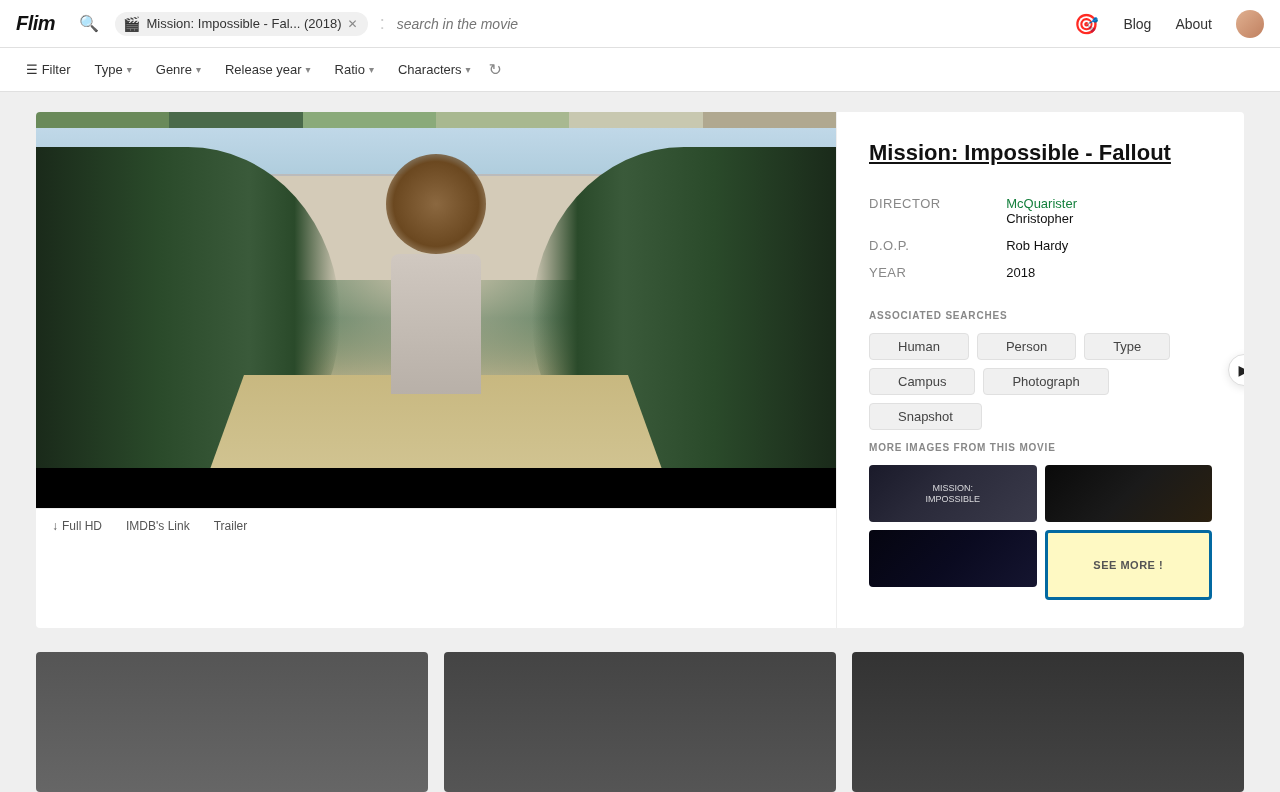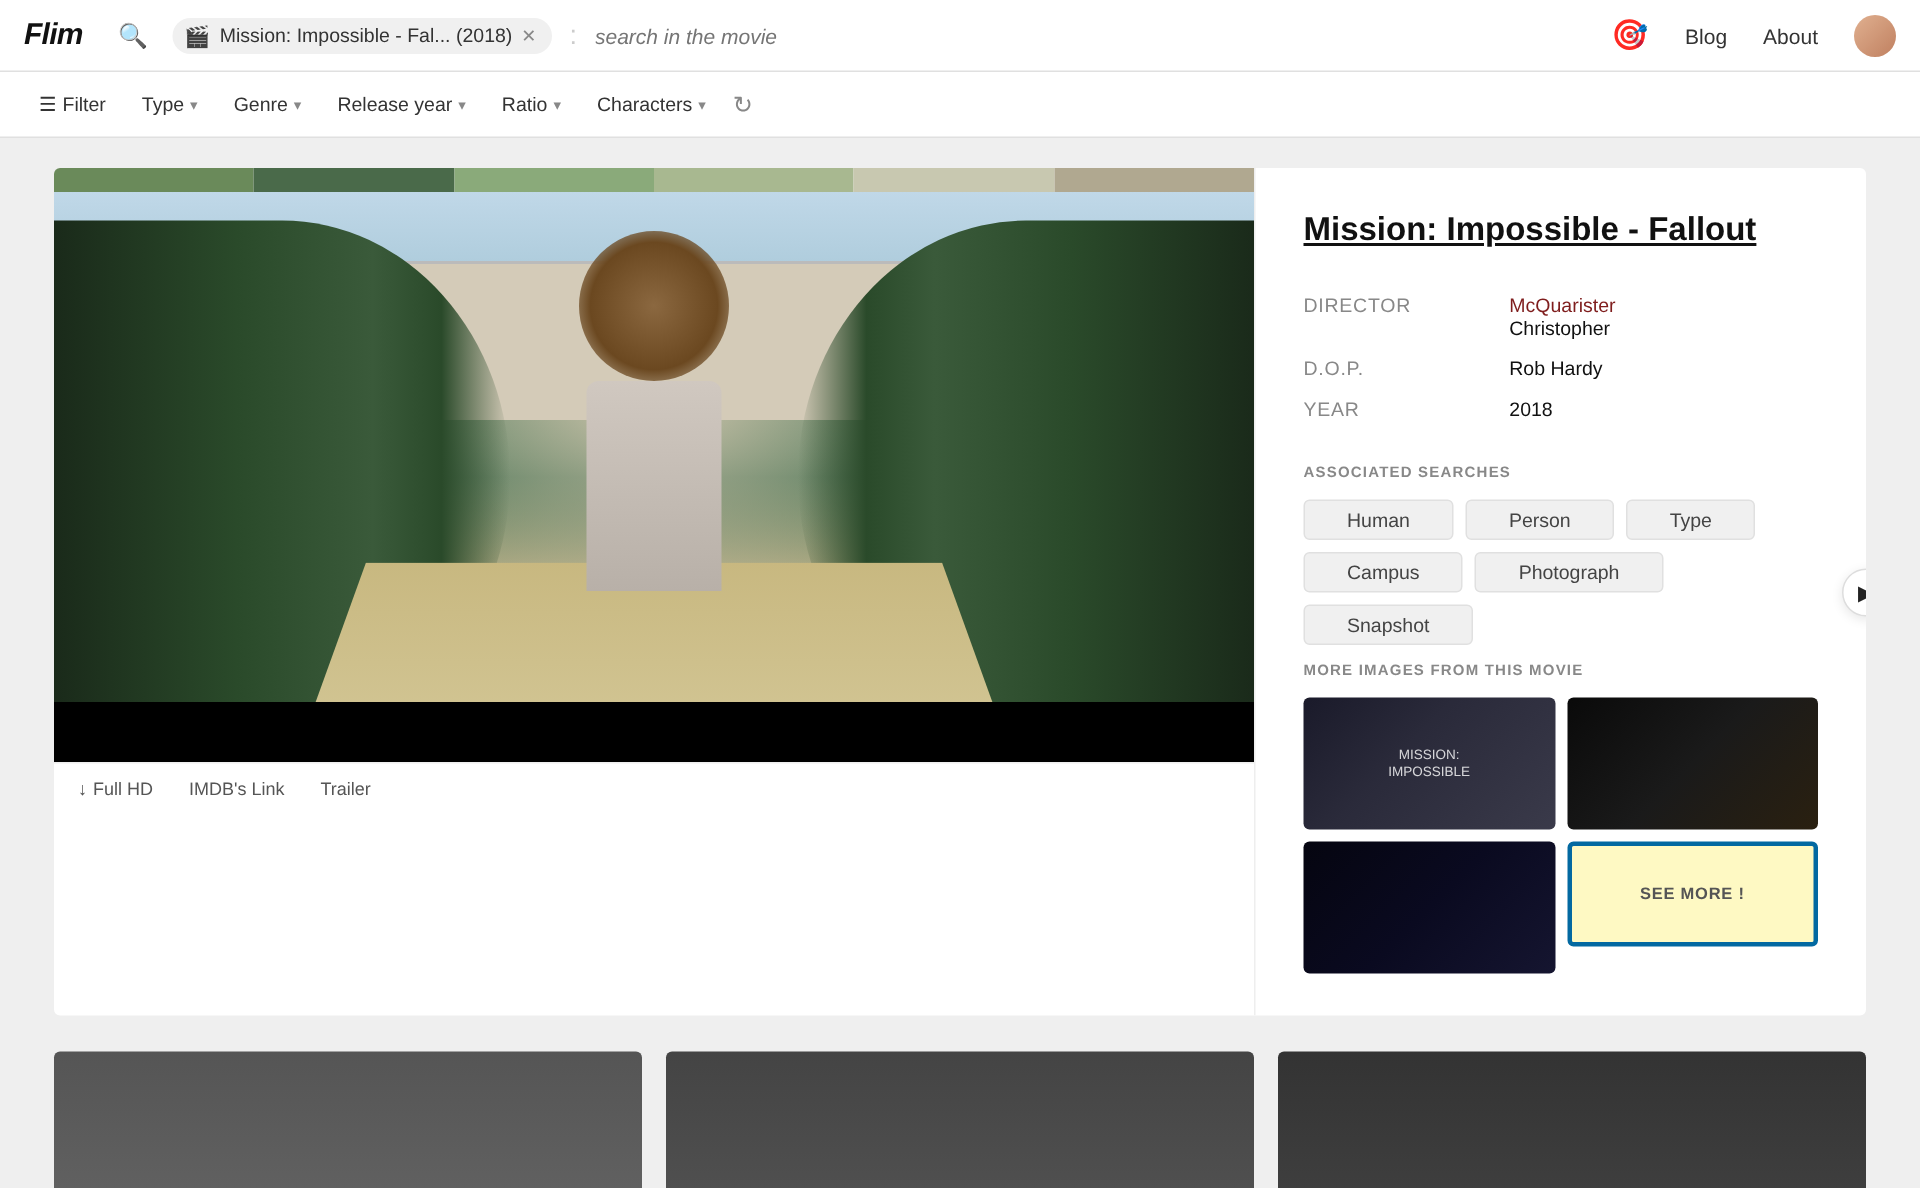--- a/index.html
+++ b/index.html
@@ -290,21 +290,21 @@
       margin-top: 8px;
     }
 
     .thumbs-grid {
       display: grid;
       grid-template-columns: 1fr 1fr;
       gap: 8px;
     }
     .thumb {
       width: 100%;
-      height: 88px;
+      height: 57px;
       border-radius: 4px;
       overflow: hidden;
       cursor: pointer;
       background: #222;
     }
     .thumb-1 { background: linear-gradient(135deg, #1a1a2a 0%, #2a2a3a 40%, #3a3a4a 100%); }
     .thumb-2 { background: linear-gradient(135deg, #0a0a0a 0%, #1a1a1a 50%, #2a2010 100%); }
     .thumb-3 { background: linear-gradient(135deg, #050510 0%, #0a0a20 50%, #151530 100%); }
     .thumb-1-inner {
       width: 100%;
@@ -370,21 +370,21 @@
     }
     .bottom-thumb-1 { background: linear-gradient(180deg, #555 0%, #666 100%); }
     .bottom-thumb-2 { background: linear-gradient(180deg, #444 0%, #555 100%); }
     .bottom-thumb-3 { background: linear-gradient(180deg, #333 0%, #444 100%); }
 
     
     .director-overlay {
       position: relative;
     }
     .director-name-1 {
-      color: #7f1d1d;
+      color: #15803d;
       font-size: 13px;
     }
     .director-name-2 {
       color: #111;
       font-size: 13px;
     }
   </style>
 </head>
 <body>
 

